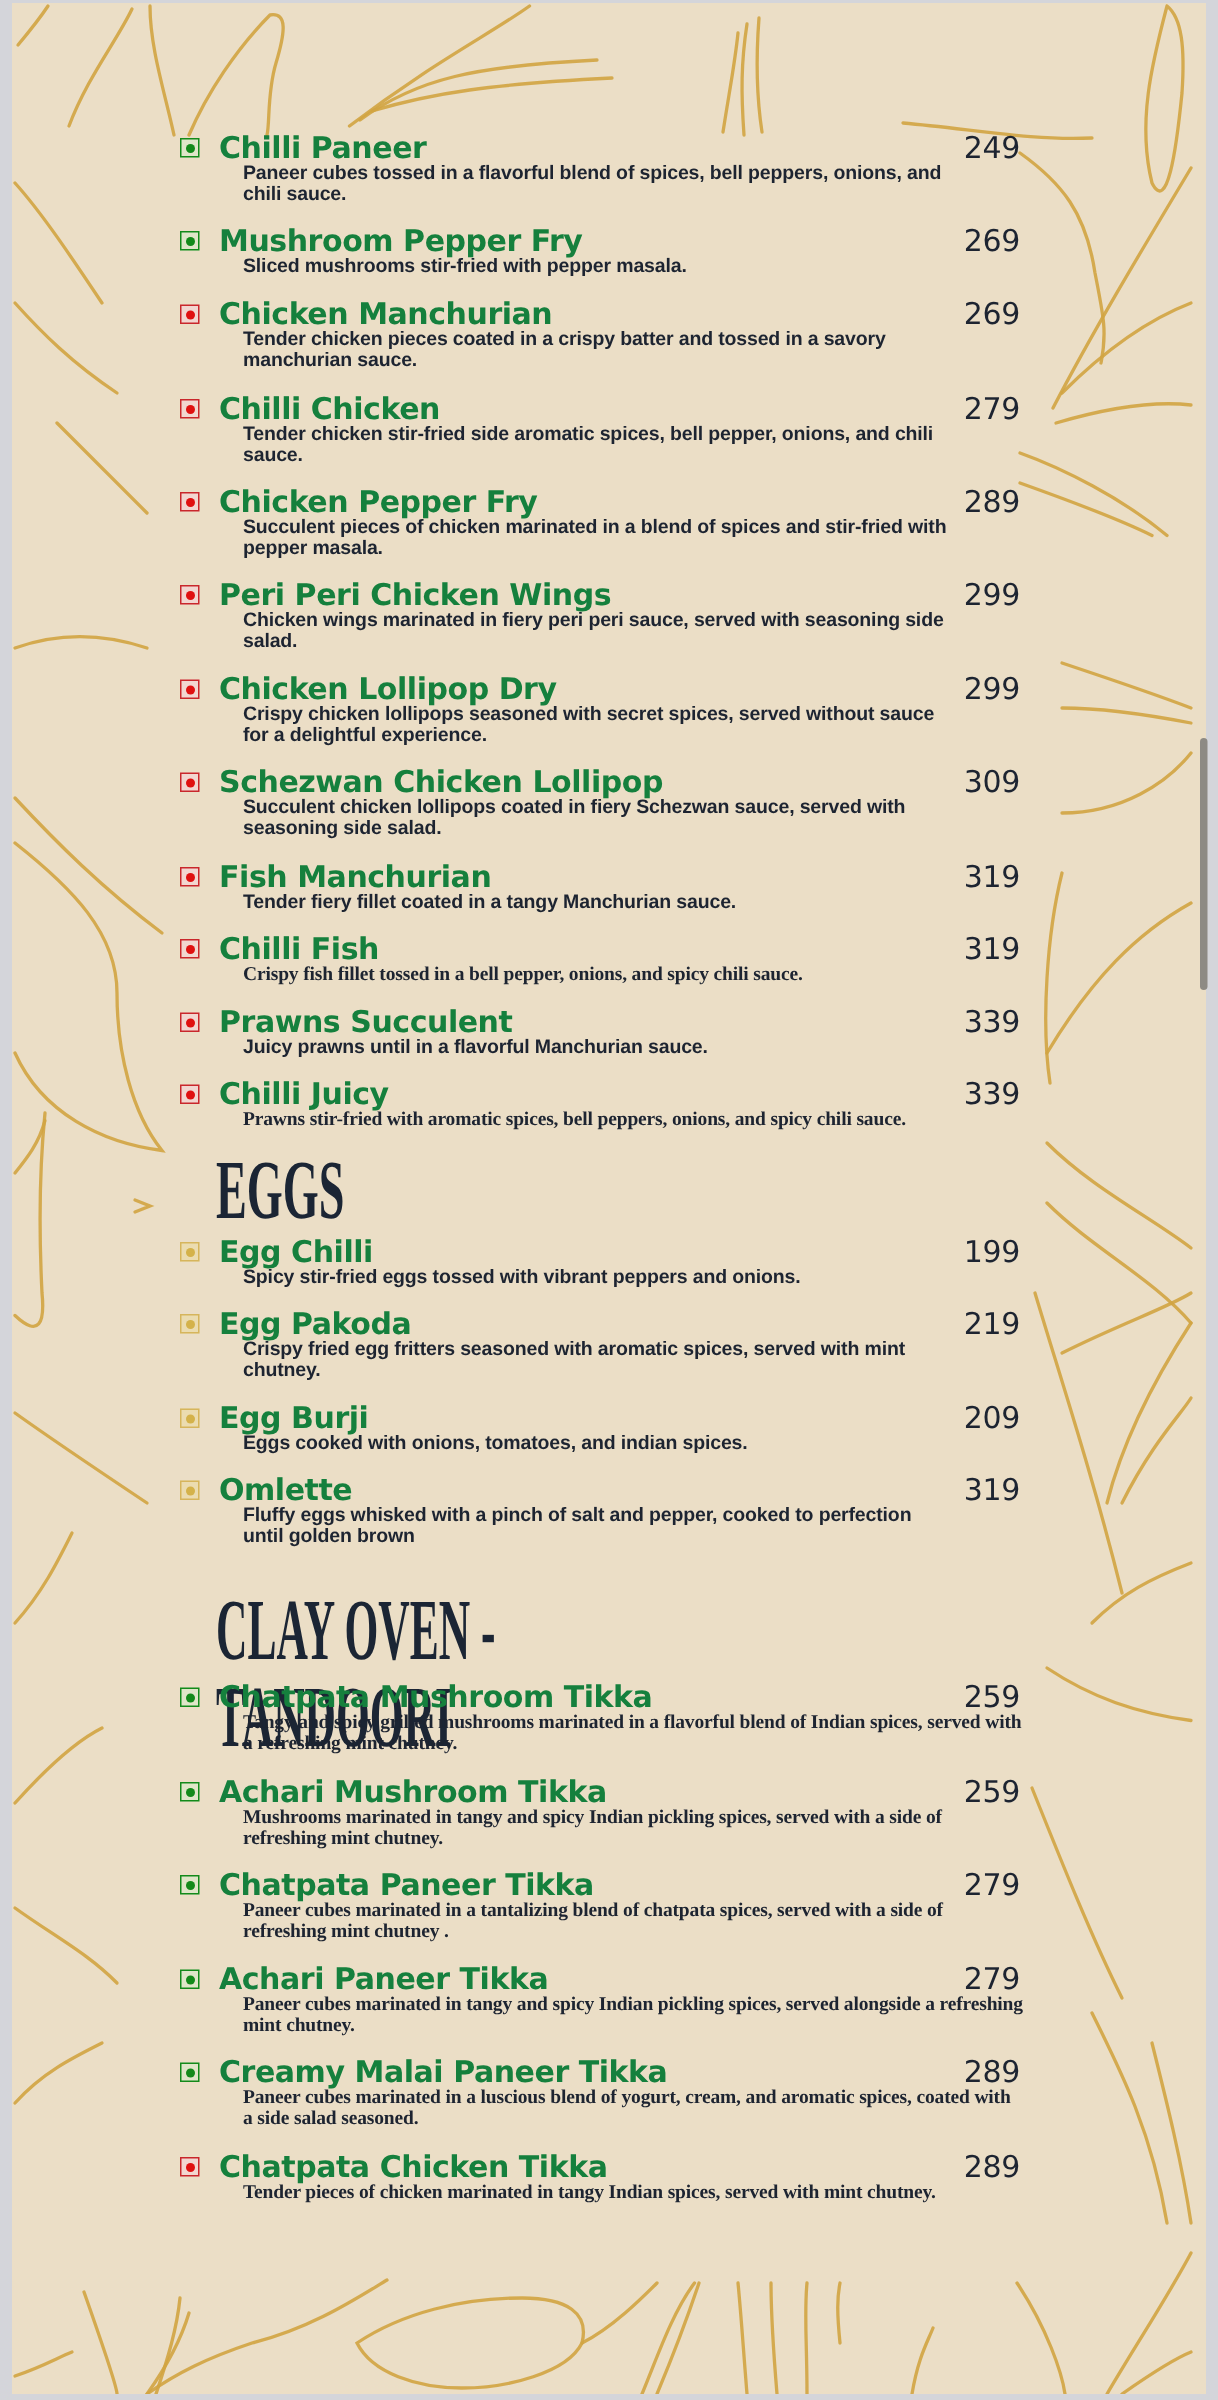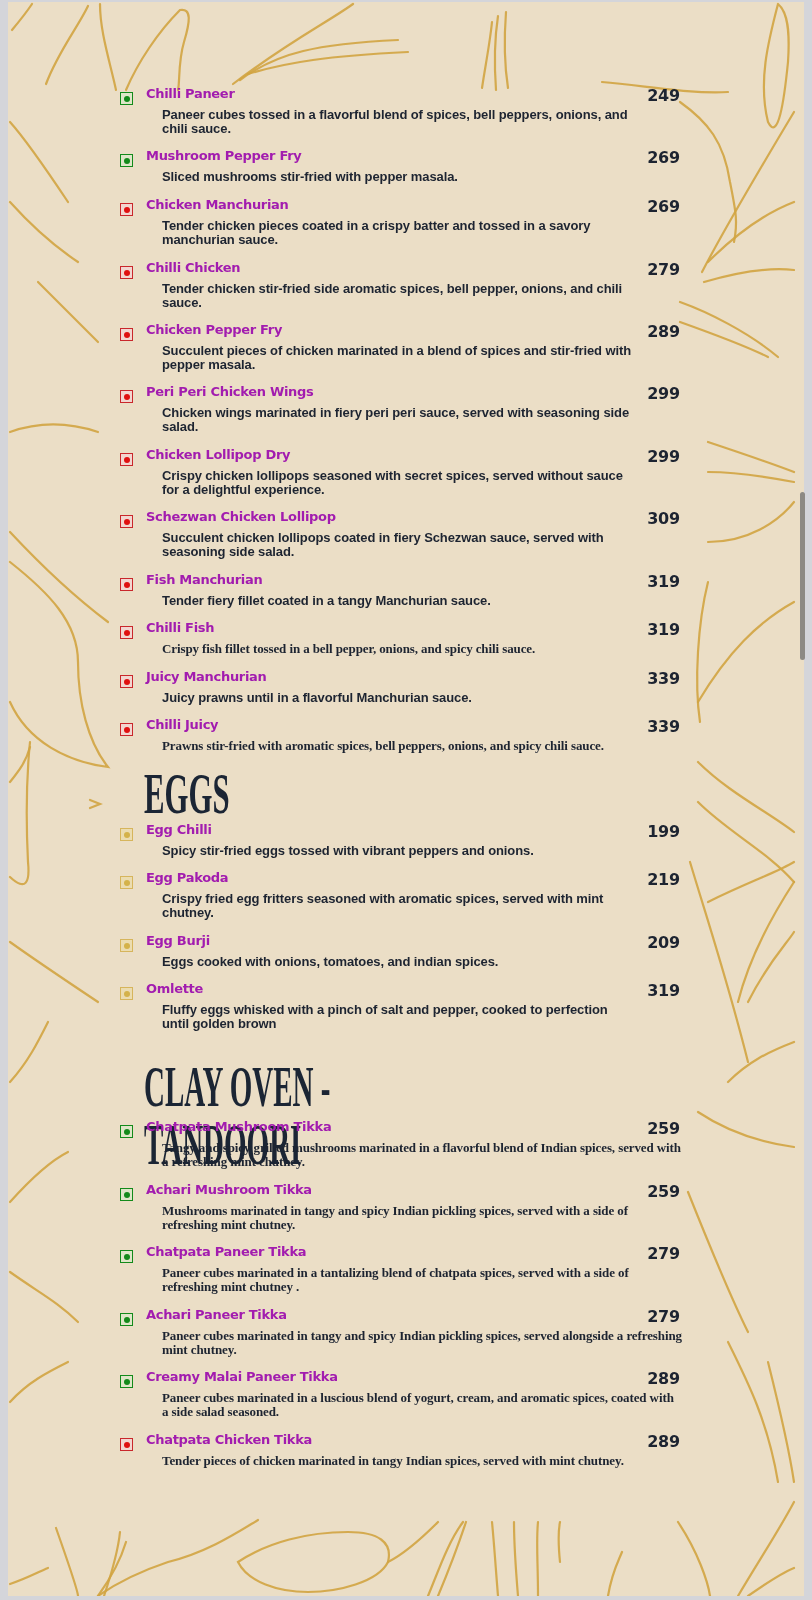--- a/index.html
+++ b/index.html
@@ -25,26 +25,26 @@
   }
   .item .mark::after {
     content:""; position:absolute; left:2.5px; top:2.5px; width:6px; height:6px; border-radius:50%;
     background:currentColor;
   }
   .mark.veg { color:#138a1a; border-color:#138a1a; background:#dfe6c8; }
   .mark.nonveg { color:#e01010; border-color:#c9272b; background:#f2d6d0; }
   .mark.egg { color:#d4b24a; border-color:#d6b55c; background:#ebdcb0; }
   .item .name {
     position:absolute; left:26px; top:-2px;
-    font-family:"DejaVu Sans", sans-serif; font-weight:bold; font-size:13px;
-    color:#a21caf; letter-spacing:-0.3px; white-space:nowrap;
+    font-family:"DejaVu Sans", sans-serif; font-weight:bold; font-size:20px;
+    color:#15803d; letter-spacing:-0.3px; white-space:nowrap;
   }
   .item .price {
     position:absolute; right:0; top:-2px;
-    font-weight:bold; font-size:16px; color:#1d2431; letter-spacing:-0.2px;margin-left:24px;
+    font-weight:normal; font-size:20px; color:#1d2431; letter-spacing:-0.2px;margin-left:24px;
   }
   .item .desc {
     position:absolute; left:26px; top:20px; width:470px;
     font-family:"Liberation Sans", sans-serif; font-weight:bold; font-size:13px;
     line-height:13.5px; color:#1d2431; letter-spacing:-0.1px;padding-left:16px;
   }
   .item .desc.wide { width:520px;font-family:Liberation Serif, serif; }
   .section-title {
     position:absolute; left:136px;
     font-family:"Liberation Serif", serif; font-weight:bold; color:#1b2534;
@@ -186,21 +186,21 @@
         <div class="desc">Tender fiery fillet coated in a tangy Manchurian sauce.</div>
       </div>
       <div class="item" style="top: 620px;">
         <span class="mark nonveg"></span>
         <span class="name">Chilli Fish</span>
         <span class="price">319</span>
         <div class="desc wide">Crispy fish fillet tossed in a bell pepper, onions, and spicy chili sauce.</div>
       </div>
       <div class="item" style="top: 669px;">
         <span class="mark nonveg"></span>
-        <span class="name">Juicy Manchurian</span>
+        <span class="name">Prawns Succulent</span>
         <span class="price">339</span>
         <div class="desc">Juicy prawns until in a flavorful Manchurian sauce.</div>
       </div>
       <div class="item" style="top: 717px;">
         <span class="mark nonveg"></span>
         <span class="name">Chilli Juicy</span>
         <span class="price">339</span>
         <div class="desc wide">Prawns stir-fried with aromatic spices, bell peppers, onions, and spicy chili sauce.</div>
       </div>
       <div class="section-title" style="top: 764px; font-size: 56px; line-height: 56px; transform: scaleX(0.55);">EGGS</div>

